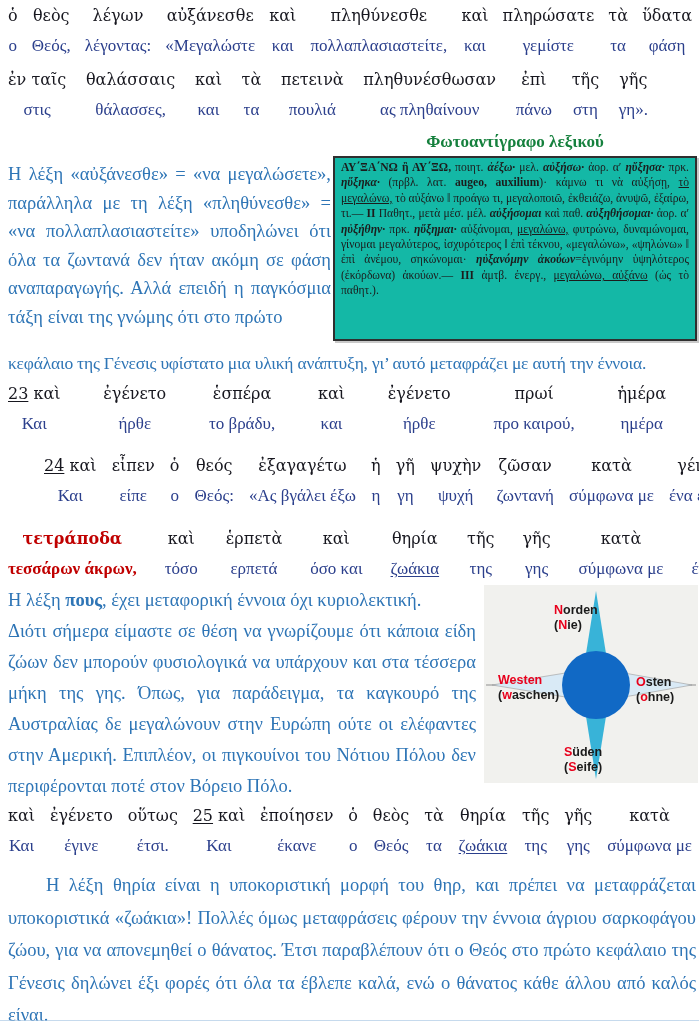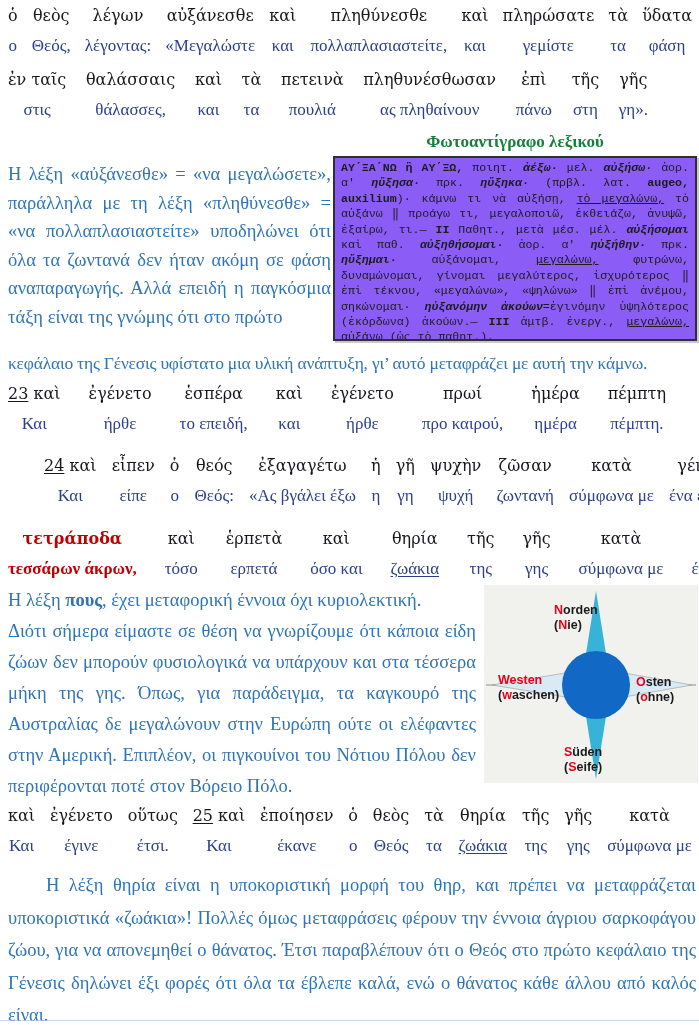--- a/index.html
+++ b/index.html
@@ -12,23 +12,23 @@
   .anc{font-family:"DejaVu Serif","Liberation Serif",serif;font-size:16px;line-height:20px;color:#17171f;}
   .mod{font-family:"Liberation Serif","DejaVu Serif",serif;font-size:17px;line-height:20px;margin-top:10px;color:#2b3f8c;}
   .il-col.red .anc,.il-col.red .mod{color:#c00000;font-weight:bold;}
   .vnum{text-decoration:underline;text-underline-offset:2px;}
   .und{text-decoration:underline;text-underline-offset:2px;}
 
   
   .lex-caption{position:absolute;top:132px;left:333px;width:364px;text-align:center;
                font-weight:bold;font-size:17px;line-height:20px;color:#15803d;}
   .lex-box{position:absolute;top:156px;left:333px;width:364px;height:185px;box-sizing:border-box;
-           border:2px solid #2f2f2f;background:#8b5cf6;box-shadow:2px 2px 0 #c9c9c9;
+           border:2px solid #2f2f2f;background:#14b8a6;box-shadow:2px 2px 0 #c9c9c9;
            padding:2px 6px;overflow:hidden;
-           font-family:Liberation Mono, monospace;font-size:11.6px;line-height:15.4px;
+           font-family:Liberation Serif, serif;font-size:11.6px;line-height:15.4px;
            text-align:justify;color:#1c1c1c;}
   .lex-box .b{font-weight:bold;}
   .lex-box .i{font-style:italic;}
   .lex-box .u{text-decoration:underline;}
 
   
   .para{position:absolute;color:#2e75b6;font-size:18.5px;line-height:28.5px;text-align:justify;}
   .para .b{font-weight:bold;}
   .para .u{text-underline-offset:2px;}
   #para-aux-col{top:160px;left:8px;width:323px;}
@@ -133,54 +133,50 @@
       <div class="il-col">
         <div class="anc">γῆς</div>
         <div class="mod">γη».</div>
       </div>
     </div>
 
   <div class="lex-caption">Φωτοαντίγραφο λεξικού</div>
   <div class="lex-box"><span class="b">ΑΥ΄ΞΑ΄ΝΩ ἢ ΑΥ΄ΞΩ,</span><span> ποιητ. </span><span class="b i">ἀέξω·</span><span> μελ. </span><span class="b i">αὐξήσω·</span><span> ἀορ. α′ </span><span class="b i">ηὔξησα·</span><span> πρκ. </span><span class="b i">ηὔξηκα·</span><span> (πρβλ. λατ. </span><span class="b">augeo, auxilium</span><span>)· κάμνω τι νὰ αὐξήσῃ, </span><span class="u">τὸ μεγαλώνω,</span><span> τὸ αὐξάνω ‖ προάγω τι, μεγαλοποιῶ, ἐκθειάζω, ἀνυψῶ, ἐξαίρω, τι.— </span><span class="b">ΙΙ</span><span> Παθητ., μετὰ μέσ. μέλ. </span><span class="b i">αὐξήσομαι</span><span> καὶ παθ. </span><span class="b i">αὐξηθήσομαι·</span><span> ἀορ. α′ </span><span class="b i">ηὐξήθην·</span><span> πρκ. </span><span class="b i">ηὔξημαι·</span><span> αὐξάνομαι, </span><span class="u">μεγαλώνω,</span><span> φυτρώνω, δυναμώνομαι, γίνομαι μεγαλύτερος, ἰσχυρότερος ‖ ἐπὶ τέκνου, «μεγαλώνω», «ψηλώνω» ‖ ἐπὶ ἀνέμου, σηκώνομαι· </span><span class="b i">ηὐξανόμην ἀκούων</span><span>=ἐγινόμην ὑψηλότερος (ἐκόρδωνα) ἀκούων.— </span><span class="b">ΙΙΙ</span><span> ἀμτβ. ἐνεργ., </span><span class="u">μεγαλώνω, αὐξάνω</span><span> (ὡς τὸ παθητ.).</span></div>
 
   <div id="para-aux-col" class="para">Η λέξη «αὐξάνεσθε» = «να μεγαλώσετε», παράλληλα με τη λέξη «πληθύνεσθε» = «να πολλαπλασιαστείτε» υποδηλώνει ότι όλα τα ζωντανά δεν ήταν ακόμη σε φάση αναπαραγωγής. Αλλά επειδή η παγκόσμια τάξη είναι της γνώμης ότι στο πρώτο</div>
-  <div id="para-aux-cont" class="para">κεφάλαιο της Γένεσις υφίστατο μια υλική ανάπτυξη, γι’ αυτό μεταφράζει με αυτή την κάμνω.</div>
+  <div id="para-aux-cont" class="para">κεφάλαιο της Γένεσις υφίστατο μια υλική ανάπτυξη, γι’ αυτό μεταφράζει με αυτή την έννοια.</div>
 
   <div id="v23" class="il-row" style="top:384px;left:8px;width:658px;">
       <div class="il-col">
         <div class="anc"><span class="vnum">23</span> καὶ</div>
         <div class="mod">Και</div>
       </div>
       <div class="il-col">
         <div class="anc">ἐγένετο</div>
         <div class="mod">ήρθε</div>
       </div>
       <div class="il-col">
         <div class="anc">ἑσπέρα</div>
-        <div class="mod">το επειδή,</div>
+        <div class="mod">το βράδυ,</div>
       </div>
       <div class="il-col">
         <div class="anc">καὶ</div>
         <div class="mod">και</div>
       </div>
       <div class="il-col">
         <div class="anc">ἐγένετο</div>
         <div class="mod">ήρθε</div>
       </div>
       <div class="il-col">
         <div class="anc">πρωί</div>
         <div class="mod">προ καιρού,</div>
       </div>
       <div class="il-col">
         <div class="anc">ἡμέρα</div>
         <div class="mod">ημέρα</div>
-      </div>
-      <div class="il-col">
-        <div class="anc">πέμπτη</div>
-        <div class="mod">πέμπτη.</div>
       </div>
     </div>
 
   <div id="v24" class="il-row" style="top:456px;left:8px;width:688px;margin-left:36px;">
       <div class="il-col">
         <div class="anc"><span class="vnum">24</span> καὶ</div>
         <div class="mod">Και</div>
       </div>
       <div class="il-col">
         <div class="anc">εἶπεν</div>

